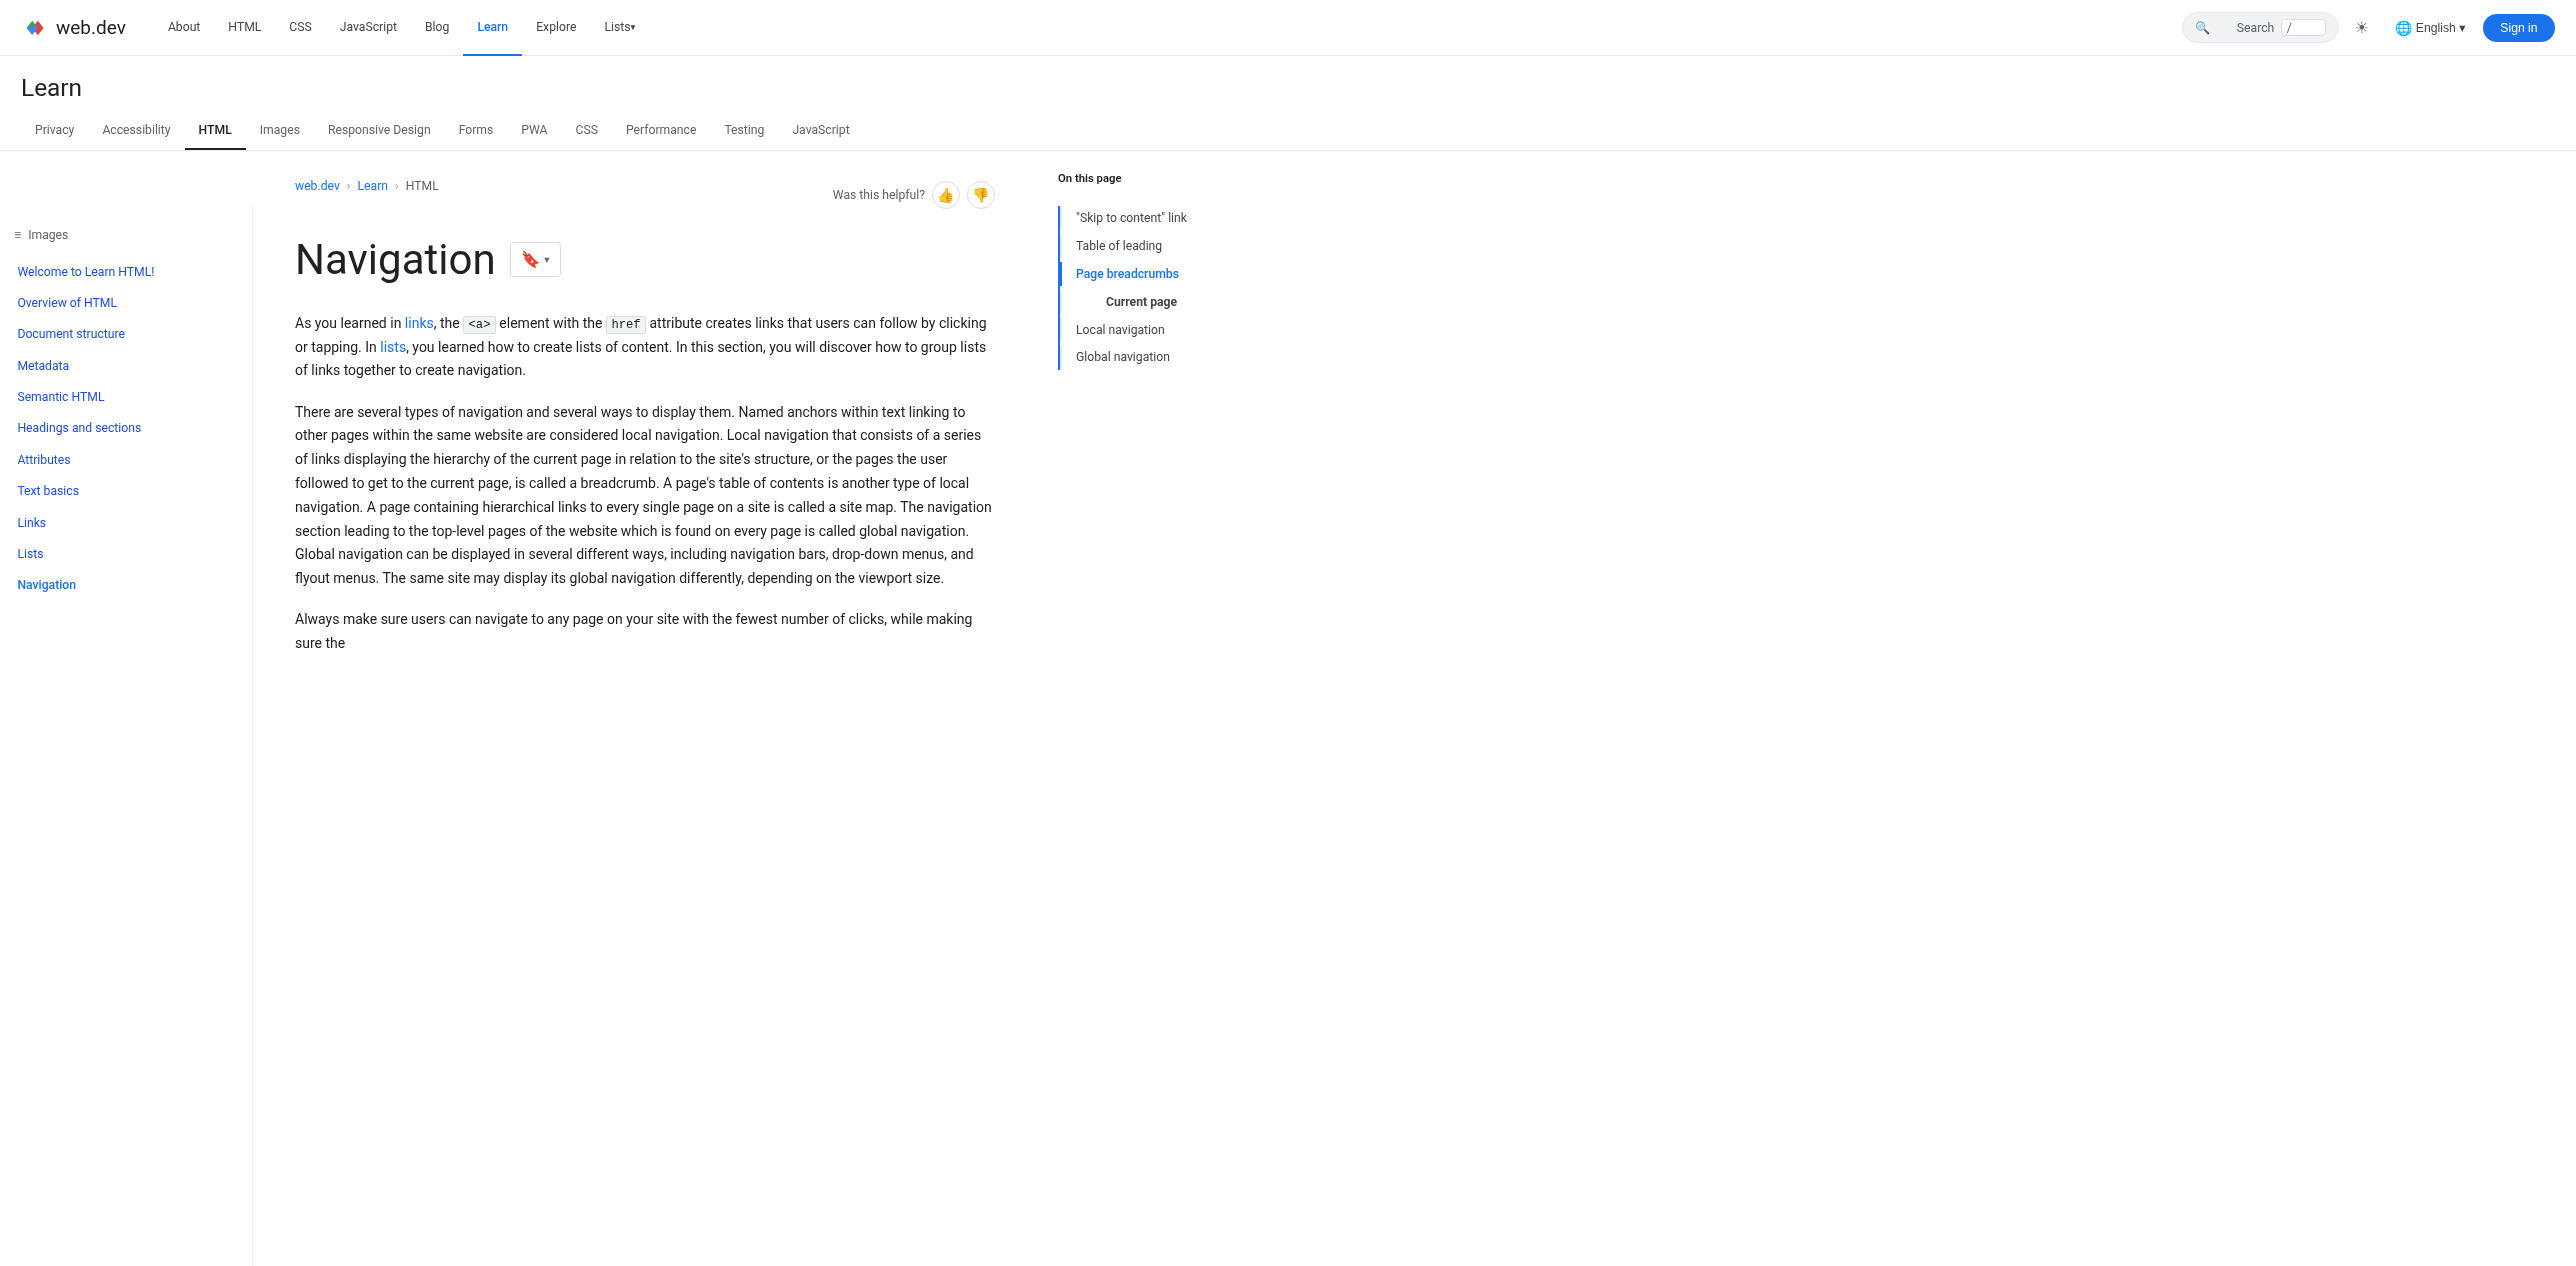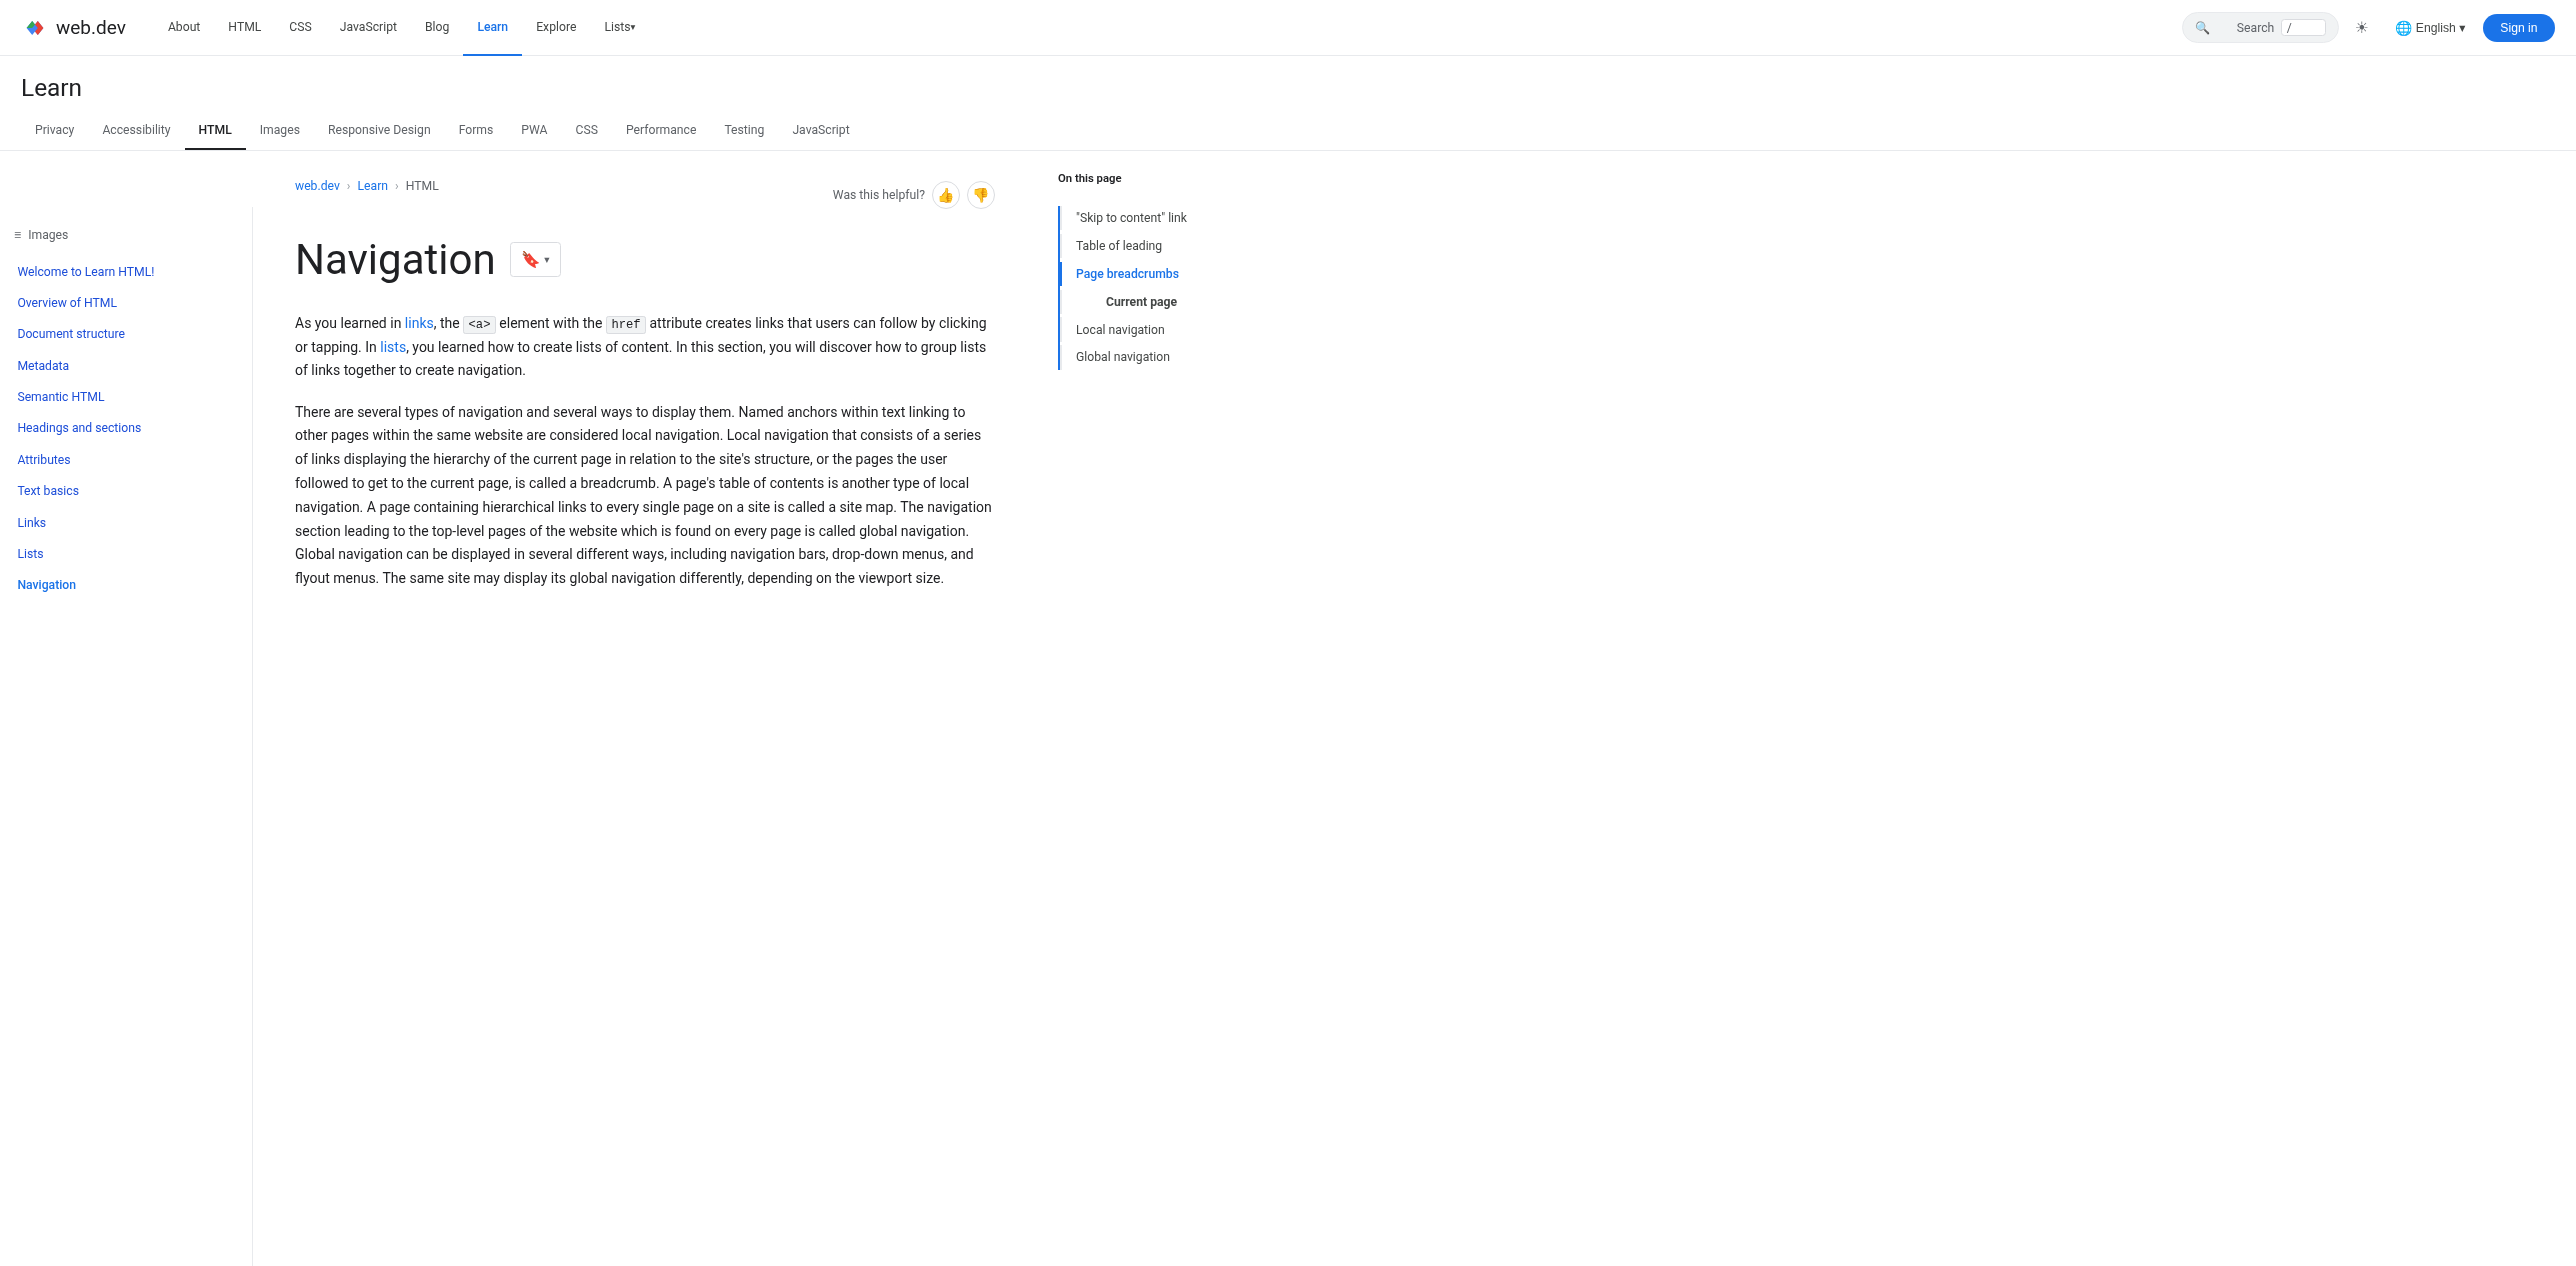--- a/index.html
+++ b/index.html
@@ -267,20 +267,23 @@
     </div>
 
     <p class="content-text">
       As you learned in <a>links</a>, the <span class="code-inline">&lt;a&gt;</span> element with the <span class="code-inline">href</span> attribute creates links that users can follow by clicking or tapping. In <a>lists</a>, you learned how to create lists of content. In this section, you will discover how to group lists of links together to create navigation.
     </p>
 
     <p class="content-text">
       There are several types of navigation and several ways to display them. Named anchors within text linking to other pages within the same website are considered local navigation. Local navigation that consists of a series of links displaying the hierarchy of the current page in relation to the site's structure, or the pages the user followed to get to the current page, is called a breadcrumb. A page's table of contents is another type of local navigation. A page containing hierarchical links to every single page on a site is called a site map. The navigation section leading to the top-level pages of the website which is found on every page is called global navigation. Global navigation can be displayed in several different ways, including navigation bars, drop-down menus, and flyout menus. The same site may display its global navigation differently, depending on the viewport size.
     </p>
 
+    <p class="content-text">
+      Always make sure users can navigate to any page on your site with the fewest number of clicks, while making sure the
+    </p>
   </div>
 
   <div class="right-sidebar">
     <div class="toc-title">On this page</div>
     <div style="border-left: 2.6px solid #1a73e8; padding-left: 0;">
       <a class="toc-item">"Skip to content" link</a>
       <a class="toc-item">Table of leading</a>
       <a class="toc-item active">Page breadcrumbs</a>
       <a class="toc-item sub">Current page</a>
       <a class="toc-item">Local navigation</a>

